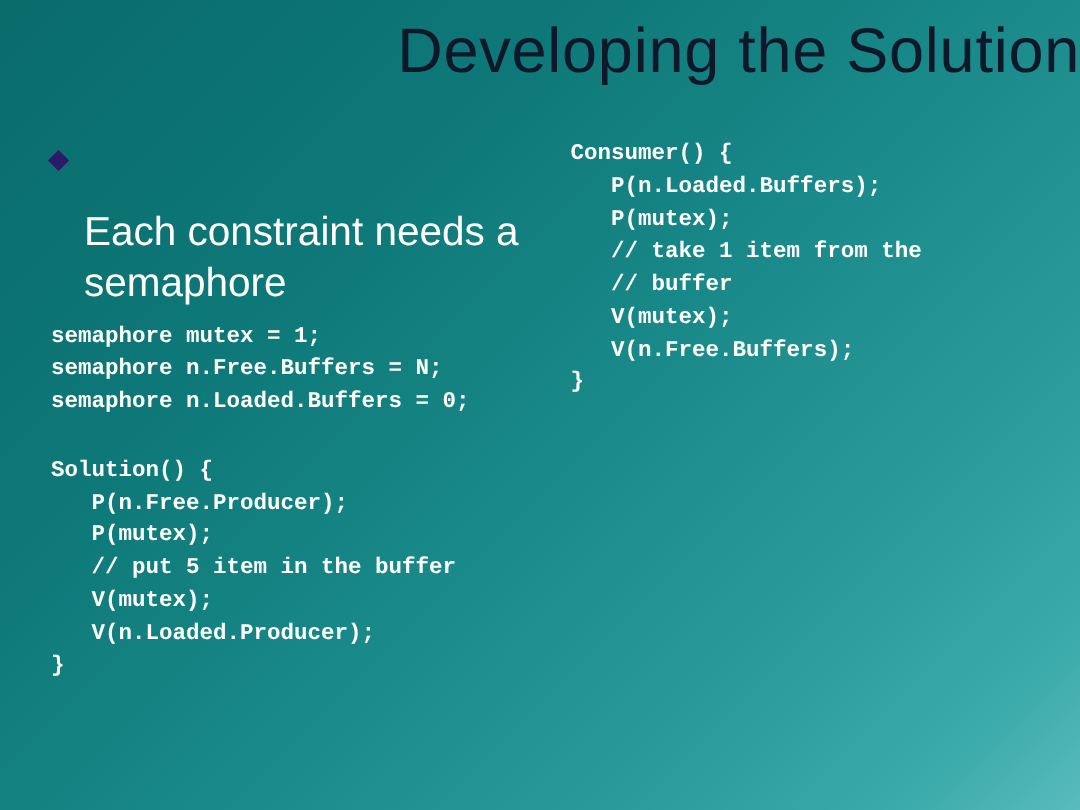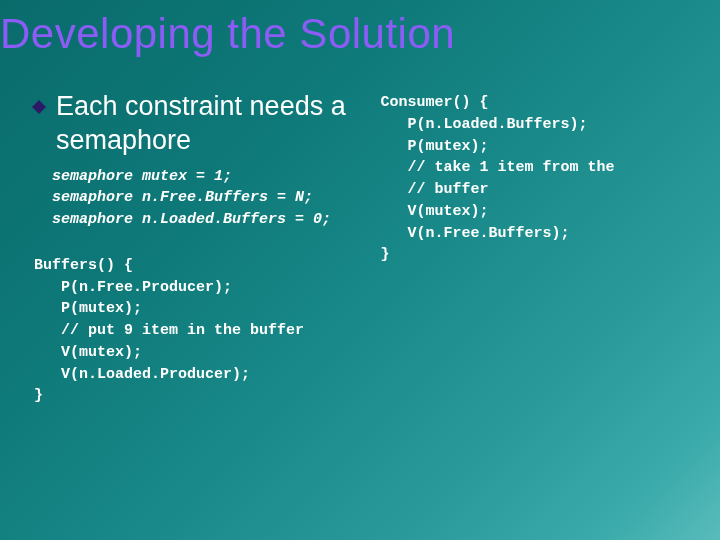--- a/index.html
+++ b/index.html
@@ -7,22 +7,22 @@
   body {
     background: linear-gradient(135deg, #0a6b6b 0%, #0e7878 30%, #1a8a8a 55%, #2a9a9a 75%, #3aaaaa 90%, #5abbbb 100%);
     font-family: Arial, Helvetica, sans-serif;
     position: relative;
   }
   .title {
     position: absolute;
     top: 10px;
     left: 0;
     width: 100%;
-    text-align: left;
-    color: #8b5cf6;
+    text-align: right;
+    color: #0f172a;
     font-family: Arial, Helvetica, sans-serif;
     font-size: 42px;
     font-weight: 400;
     letter-spacing: 0.5px;
   }
   .content {
     position: absolute;
     top: 90px;
     left: 0;
     width: 100%;
@@ -49,30 +49,31 @@
     flex: 0 0 14px;
     margin-top: 10px;
     margin-right: 10px;
   }
   .diamond svg { display: block; }
   .bullet-text {
     font-family: Tahoma, Verdana, sans-serif;
     font-size: 27px;
     color: #fff;
     line-height: 1.25;
+    margin-top: 48px;
   }
   .code {
     font-family: "Courier New", Courier, monospace;
     font-size: 15px;
     font-weight: bold;
     color: #fff;
     white-space: pre;
     line-height: 1.45;
   }
-  .code-block-left1 { margin-top: 2px; margin-left: 20px; font-style: italic; }
+  .code-block-left1 { margin-top: 2px; margin-left: 2px; }
   .code-block-left2 { margin-top: 24px; margin-left: 2px; }
   .code-block-right { margin-top: 2px; margin-left: 0; }
 </style>
 </head>
 <body>
 
 <div class="title">Developing the Solution</div>
 
 <div class="content">
 
@@ -84,24 +85,24 @@
           <polygon points="7,0 14,7 7,14 0,7" fill="#2b1a66"></polygon>
         </svg>
       </span>
       <span class="bullet-text">Each constraint needs a semaphore</span>
     </div>
 
     <div class="code code-block-left1"><span>semaphore mutex = 1;</span>
 <span>semaphore n.Free.Buffers = N;</span>
 <span>semaphore n.Loaded.Buffers = 0;</span></div>
 
-    <div class="code code-block-left2"><span>Buffers() {</span>
+    <div class="code code-block-left2"><span>Solution() {</span>
 <span>   P(n.Free.Producer);</span>
 <span>   P(mutex);</span>
-<span>   // put 9 item in the buffer</span>
+<span>   // put 5 item in the buffer</span>
 <span>   V(mutex);</span>
 <span>   V(n.Loaded.Producer);</span>
 <span>}</span></div>
 
   </div>
 
   <div class="right-col">
     <div class="code code-block-right"><span>Consumer() {</span>
 <span>   P(n.Loaded.Buffers);</span>
 <span>   P(mutex);</span>

